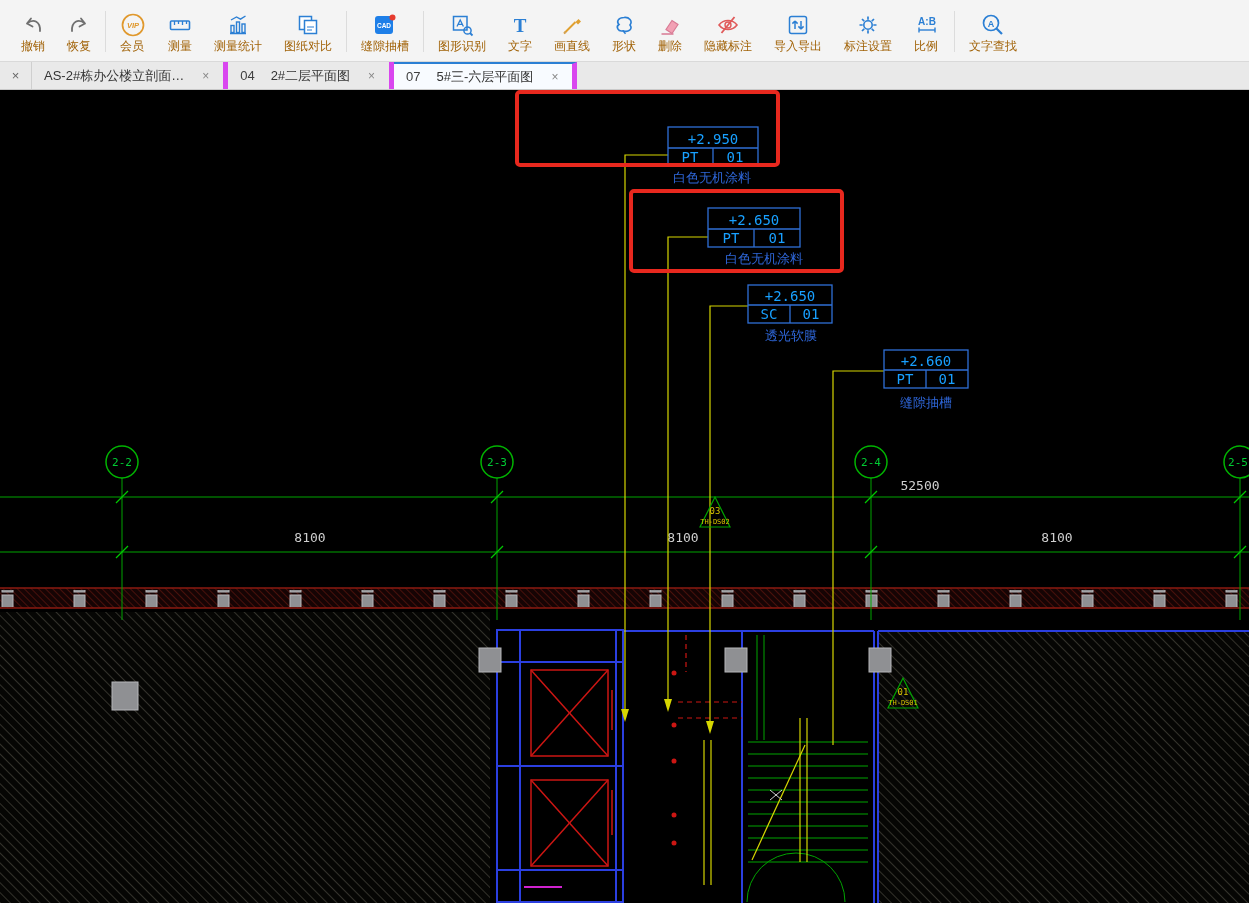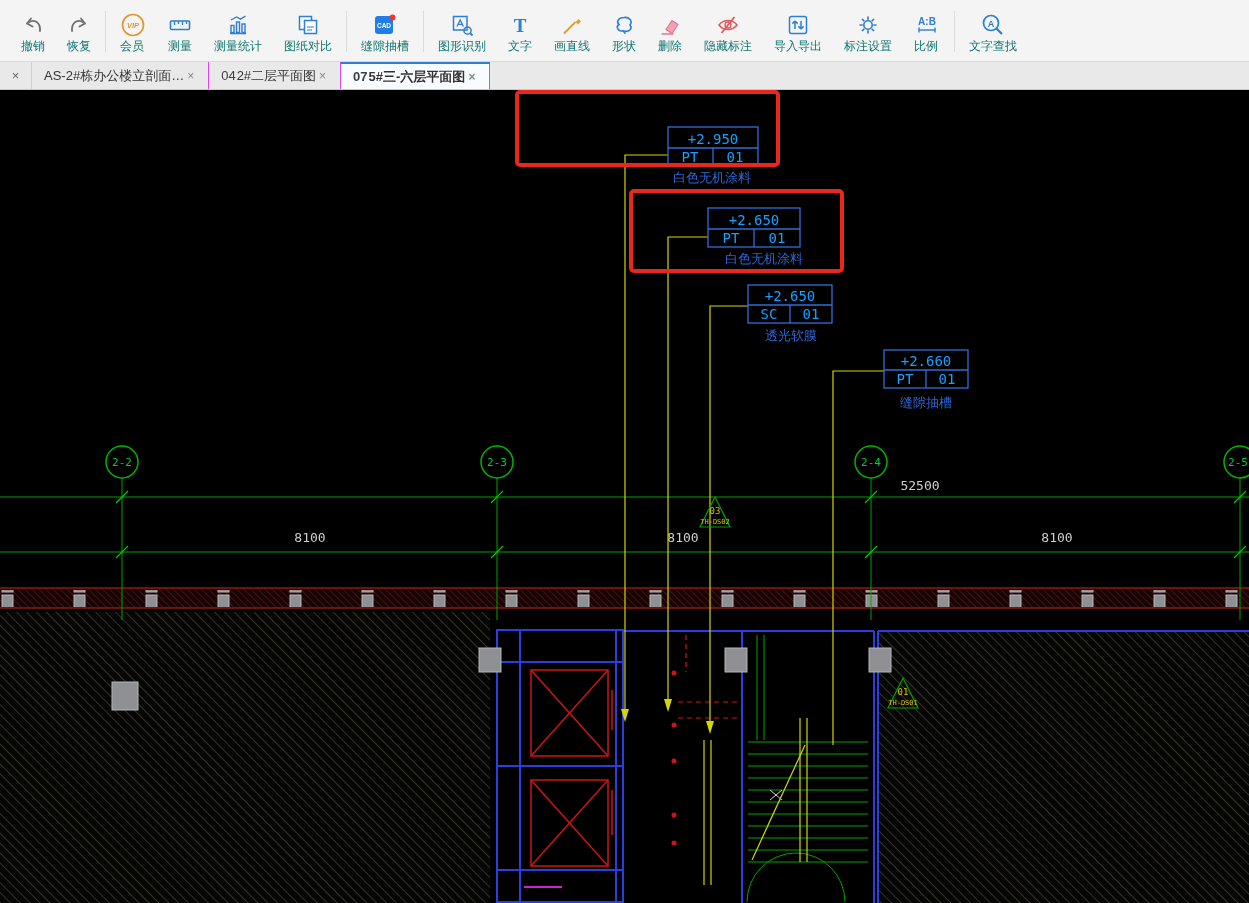--- a/index.html
+++ b/index.html
@@ -4,30 +4,30 @@
 <style>
   html,body{margin:0;padding:0;width:1249px;height:903px;overflow:hidden;background:#000;
     font-family:"Liberation Sans","DejaVu Sans",sans-serif;}
   *{box-sizing:border-box;}
   
   .toolbar{height:62px;background:#f4f4f4;border-bottom:1px solid #d9d9d9;
     display:flex;align-items:stretch;padding:2px 10px 0 10px;}
   .tool{display:flex;flex-direction:column;justify-content:center;
     padding:2px 11px;gap:0;cursor:pointer;}
   .ico{height:28px;display:flex;align-items:center;justify-content:center;}
-  .lbl{font-size:12px;color:#0f766e;white-space:nowrap;line-height:14px;}
+  .lbl{font-size:12px;color:#a16207;white-space:nowrap;line-height:14px;}
   .sep{width:1px;background:#dcdcdc;margin:9px 3px;}
   
   .tabbar{height:28px;background:#e9e9e9;border-bottom:1px solid #c9c9c9;display:flex;font-size:13px;color:#333;}
   .tabstub{width:32px;display:flex;align-items:center;justify-content:center;
     border-right:1px solid #cfcfcf;color:#666;cursor:pointer;}
-  .tab{display:flex;align-items:center;gap:1px;padding:0 12px;border-right:1px solid #d946ef;cursor:pointer;}
+  .tab{display:flex;align-items:center;gap:16px;padding:0 12px;border-right:5px solid #d946ef;cursor:pointer;}
   .tab .num{color:#404040;}
   .tab .close{color:#888;font-size:12px;padding:0 2px;}
-  .tab.active{background:#f8fbff;font-weight:bold;border-top:2px solid #2b7fd4;}
+  .tab.active{background:#f8fbff;font-weight:normal;border-top:2px solid #2b7fd4;}
   
   .canvas{position:relative;width:1249px;height:813px;background:#000;overflow:hidden;}
   text.gtxt{fill:#00cc33;font-size:11px;text-anchor:middle;font-family:"DejaVu Sans Mono",monospace;}
   text.dtxt{fill:#cfcfcf;font-size:13px;text-anchor:middle;font-family:"DejaVu Sans Mono",monospace;}
   text.atxt{fill:#18a0ff;font-size:14px;text-anchor:middle;font-family:"DejaVu Sans Mono",monospace;}
   text.mtxt{fill:#2e66d8;font-size:13px;text-anchor:middle;font-family:"Liberation Sans",sans-serif;}
   text.ytxt{fill:#d6c200;text-anchor:middle;font-family:"DejaVu Sans Mono",monospace;}
 </style>
 </head>
 <body>

